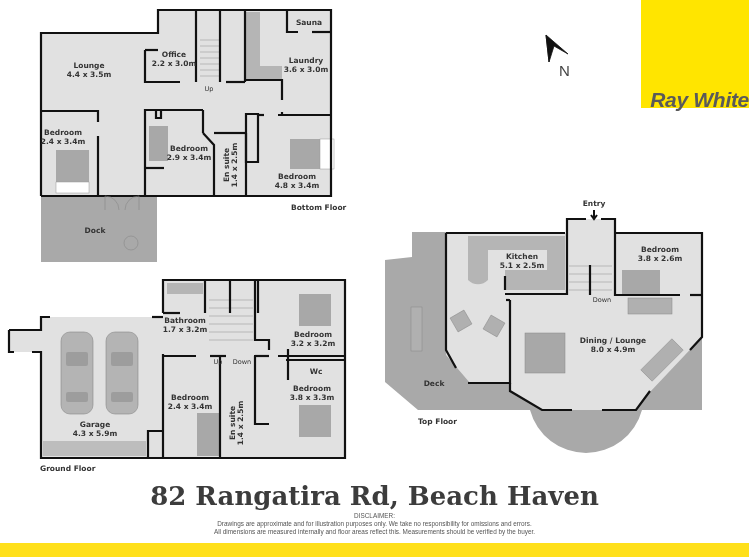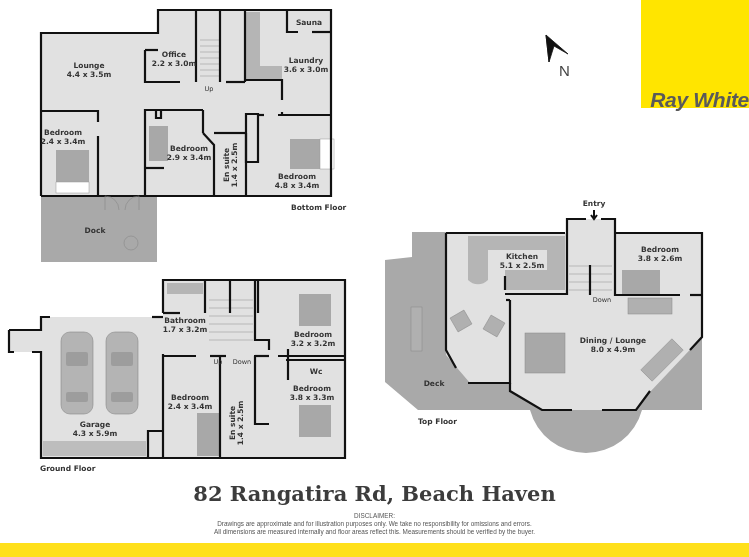--- a/index.html
+++ b/index.html
@@ -4,21 +4,21 @@
   <style>
     html, body { margin: 0; padding: 0; background: #ffffff; }
     body { width: 749px; height: 557px; position: relative; overflow: hidden; font-family: "DejaVu Sans", sans-serif; }
     .plan { position: absolute; left: 0; top: 0; }
     .lbl { font-family: "DejaVu Sans", sans-serif; font-size: 7.5px; font-weight: bold; fill: #333333; text-anchor: middle; }
     .flabel { font-family: "DejaVu Sans", sans-serif; font-size: 7.5px; font-weight: bold; fill: #333333; }
     .brand-box { position: absolute; left: 641px; top: 0; width: 108px; height: 108px; background: #ffe500; }
     .brand-text { position: absolute; left: 0; right: 0; top: 72px; text-align: right; font-family: "Liberation Sans", sans-serif; font-weight: bold; font-style: italic; font-size: 21px; color: #5a5a5a; letter-spacing: -0.3px; margin-top: 16px; }
     .north { position: absolute; left: 540px; top: 32px; width: 40px; height: 50px; }
     .north-letter { position: absolute; left: 19px; top: 30px; font-family: "Liberation Sans", sans-serif; font-size: 15px; color: #444; }
-    .address { position: absolute; left: 0; right: 0; top: 481px; text-align: center; font-family: "DejaVu Serif", serif; font-weight: bold; font-size: 21px; color: #3c3c3c; }
+    .address { position: absolute; left: 0; right: 0; top: 481px; text-align: center; font-family: "DejaVu Serif", serif; font-weight: bold; font-size: 26px; color: #3c3c3c; }
     .disclaimer { position: absolute; left: 0; right: 0; top: 512px; text-align: center; font-family: "Liberation Sans", sans-serif; font-size: 6.4px; line-height: 8px; color: #555; }
     .footer-bar { position: absolute; left: 0; top: 543px; width: 749px; height: 14px; background: #ffe01b; }
   </style>
 </head>
 <body>
 
 <svg class="plan" width="749" height="557" viewBox="0 0 749 557">
 
   <g>
 

